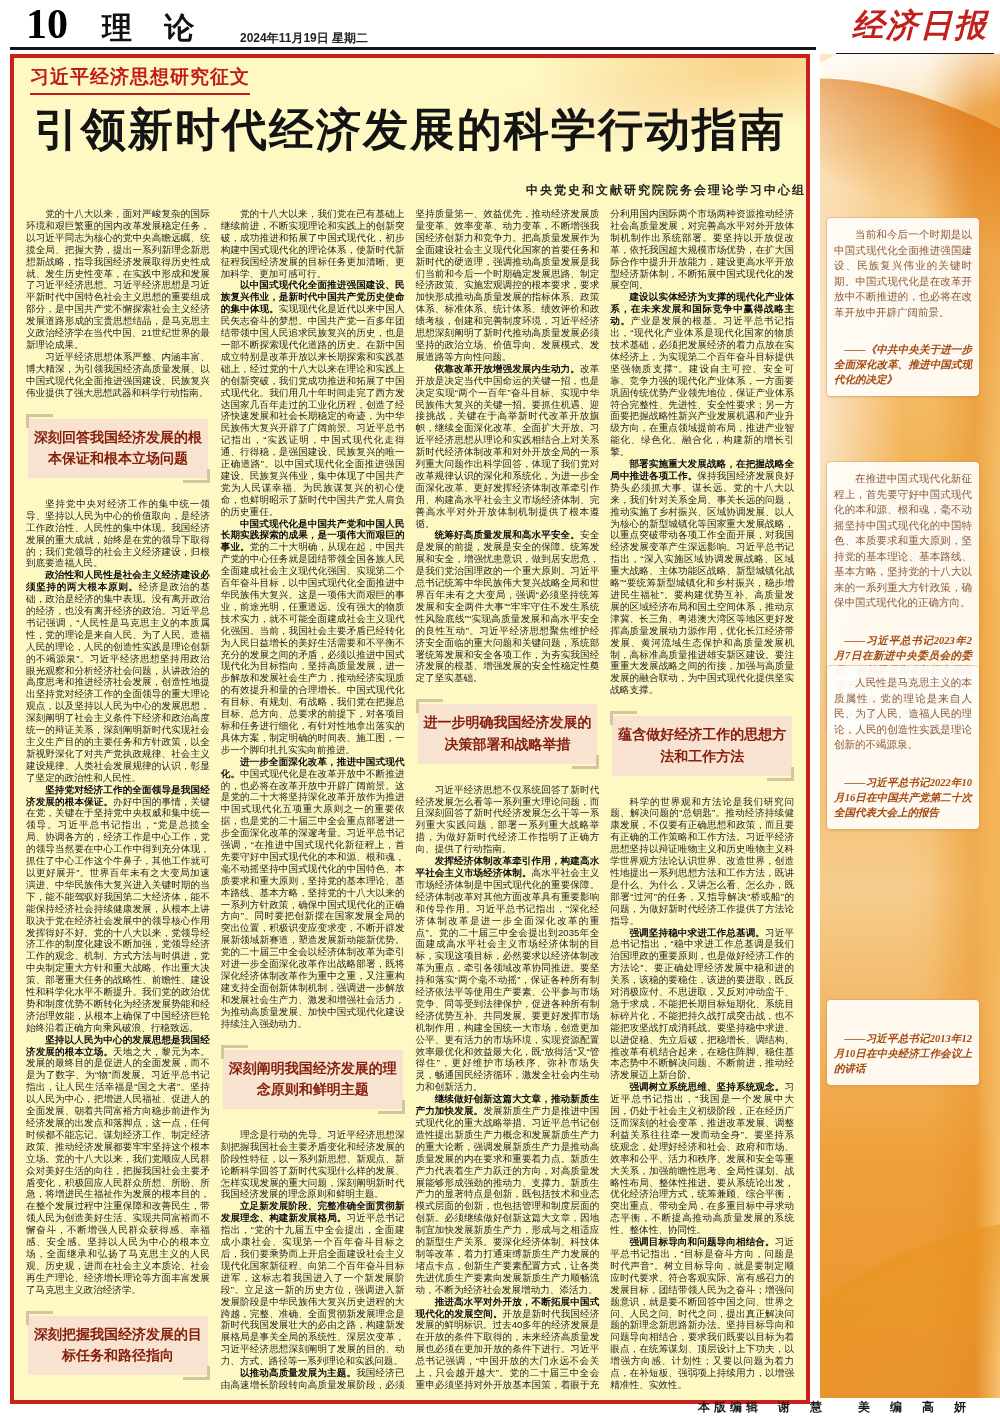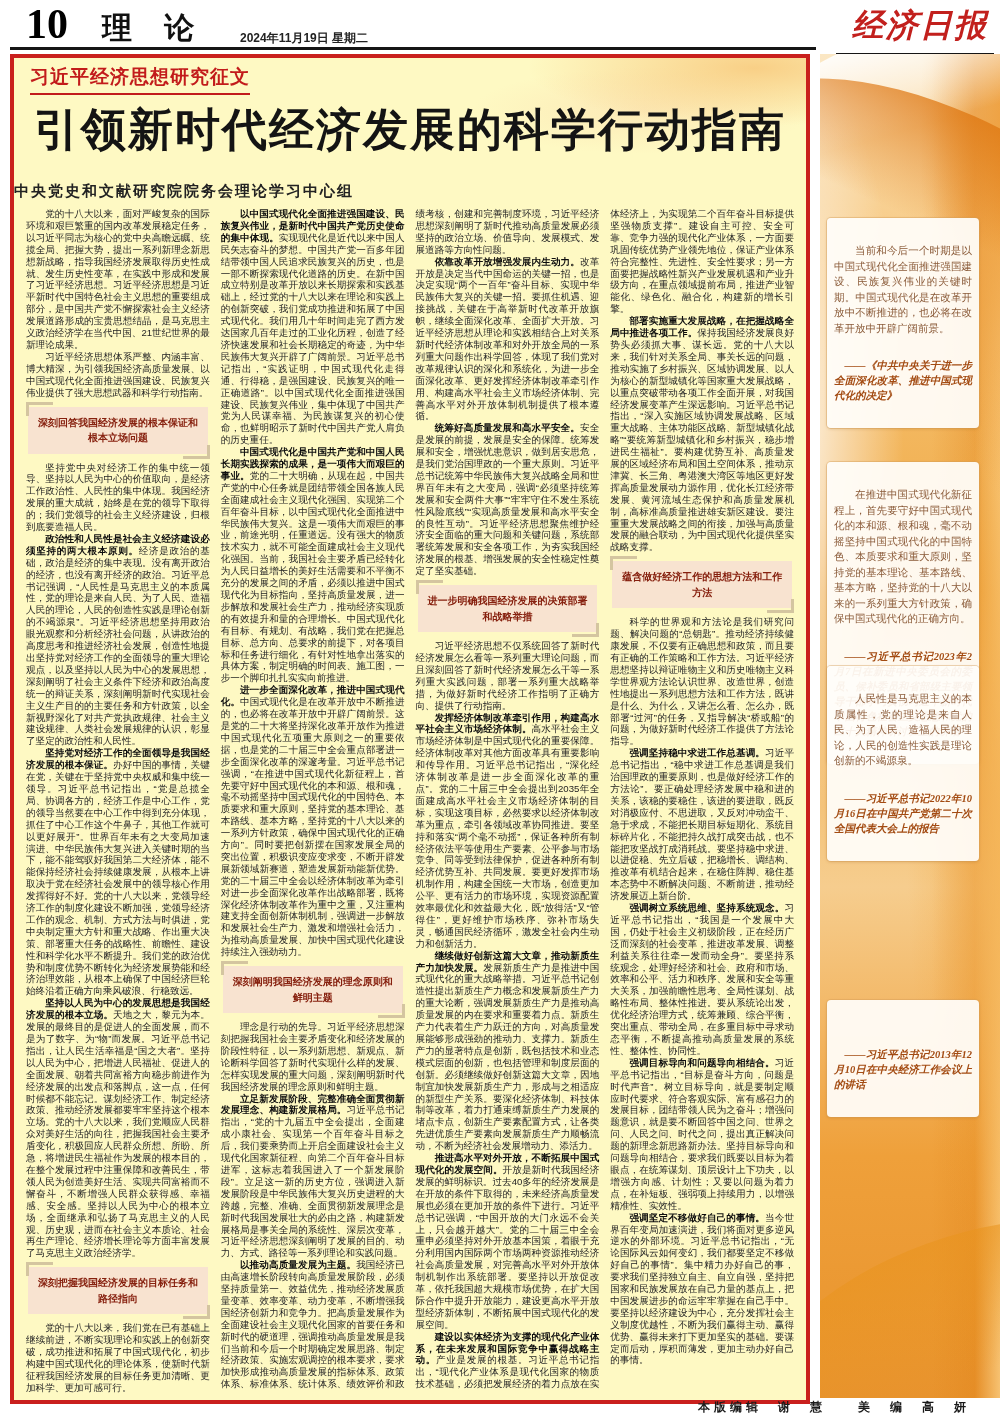--- a/index.html
+++ b/index.html
@@ -23,31 +23,31 @@
     border:4px solid #c9201d;background:#fef9c3;box-sizing:border-box;overflow:hidden;}
   .deco-top{position:absolute;right:0;top:0;width:430px;height:125px;pointer-events:none;
     background:
       radial-gradient(85% 75% at 88% 8%, rgba(243,166,74,.50), rgba(243,166,74,0) 62%),
       radial-gradient(55% 48% at 62% 42%, rgba(250,214,166,.45), rgba(250,214,166,0) 72%);}
   .eyebrow{position:absolute;left:16px;top:6px;font-size:19px;font-weight:bold;color:#c21b1b;
     padding-bottom:3px;border-bottom:2px solid #c21b1b;
     font-family:"Liberation Serif","DejaVu Serif",serif;letter-spacing:1px;}
   .headline{position:absolute;left:6px;right:6px;top:42px;text-align:center;
     font-size:45px;font-weight:900;letter-spacing:2px;color:#141414;white-space:nowrap;}
-  .byline{position:absolute;left:0;right:0;top:124px;text-align:left;font-size:15px;font-weight:bold;
+  .byline{position:absolute;left:0;right:0;top:124px;text-align:right;font-size:12px;font-weight:bold;
     letter-spacing:2px;color:#222;font-family:"Liberation Serif","DejaVu Serif",serif;}
 
   
   #article-flow{position:absolute;left:12px;right:12px;top:150px;height:1188px;
     column-count:4;column-gap:11px;column-fill:auto;overflow:hidden;
     text-align:justify;}
   .body-p{margin:0;font-size:9.6px;line-height:11.9px;color:#242424;text-indent:2em;}
   .body-p b{font-weight:bold;color:#0d0d0d;}
-  .sec-heading{break-inside:avoid;-webkit-column-break-inside:avoid;margin:8px 2px;padding:8px 5px;
-    background:#f8e3d0;color:#86200e;font-weight:bold;font-size:10px;line-height:1.55;
+  .sec-heading{break-inside:avoid;-webkit-column-break-inside:avoid;margin:20px 2px;padding:8px 5px;
+    background:#f8e3d0;color:#86200e;font-weight:bold;font-size:14px;line-height:1.55;
     text-align:center;position:relative;}
   .sec-heading::before{content:'';position:absolute;left:-2px;top:-5px;width:24px;height:11px;
     border-left:3px solid #d4c5a0;border-top:3px solid #d4c5a0;}
   .sec-heading::after{content:'';position:absolute;right:-2px;bottom:-5px;width:24px;height:11px;
     border-right:3px solid #d4c5a0;border-bottom:3px solid #d4c5a0;}
 
   
   #sidebar{position:absolute;left:820px;top:54px;width:180px;height:1344px;overflow:hidden;
     background:
       radial-gradient(120% 50% at 125% 6%, #e8891c 0%, rgba(232,137,28,0) 58%),
@@ -55,21 +55,21 @@
       radial-gradient(140% 65% at 135% 58%, #f2a63d 0%, rgba(242,166,61,0) 62%),
       linear-gradient(90deg, rgba(255,255,255,0) 62%, rgba(224,130,24,.35) 86%, rgba(250,205,130,.8) 100%),
       linear-gradient(180deg,#fbe7c4 0%,#f6c273 18%,#efa944 40%,#f6cd8e 62%,#efa03a 82%,#e8932d 100%);}
   .ribbon{position:absolute;border-radius:50%;pointer-events:none;}
   #ribbon-a{width:330px;height:130px;left:-70px;top:-25px;transform:rotate(-16deg);
     background:linear-gradient(180deg, rgba(255,255,255,.95), rgba(255,255,255,0) 75%);}
   #ribbon-b{width:420px;height:170px;right:-150px;top:55px;transform:rotate(24deg);
     background:linear-gradient(180deg, rgba(222,118,16,.75), rgba(222,118,16,0) 70%);}
   #ribbon-c{width:420px;height:200px;right:-170px;bottom:-40px;transform:rotate(-20deg);
     background:linear-gradient(180deg, rgba(233,148,30,.6), rgba(233,148,30,0) 70%);}
-  .quote-card{position:absolute;left:7px;width:152px;padding:25px 7px;box-sizing:border-box;
+  .quote-card{position:absolute;left:7px;width:152px;padding:9px 7px;box-sizing:border-box;
     background:rgba(255,253,249,.94);border-radius:4px;
     box-shadow:0 0 0 1px rgba(214,160,90,.4), 0 1px 3px rgba(140,80,10,.25);
     font-size:10.5px;line-height:15.5px;color:#8a5a38;text-align:justify;}
   .quote-card:nth-child(4){top:164px;}
   .quote-card:nth-child(5){top:408px;}
   .quote-card:nth-child(6){top:612px;}
   .quote-card:nth-child(7){top:946px;}
   .quote-card:nth-child(8){top:1152px;}
   .quote-text{text-indent:2em;margin:0;}
   .quote-source{margin:22px 0 0 0;font-style:italic;font-weight:bold;color:#a34b12;

